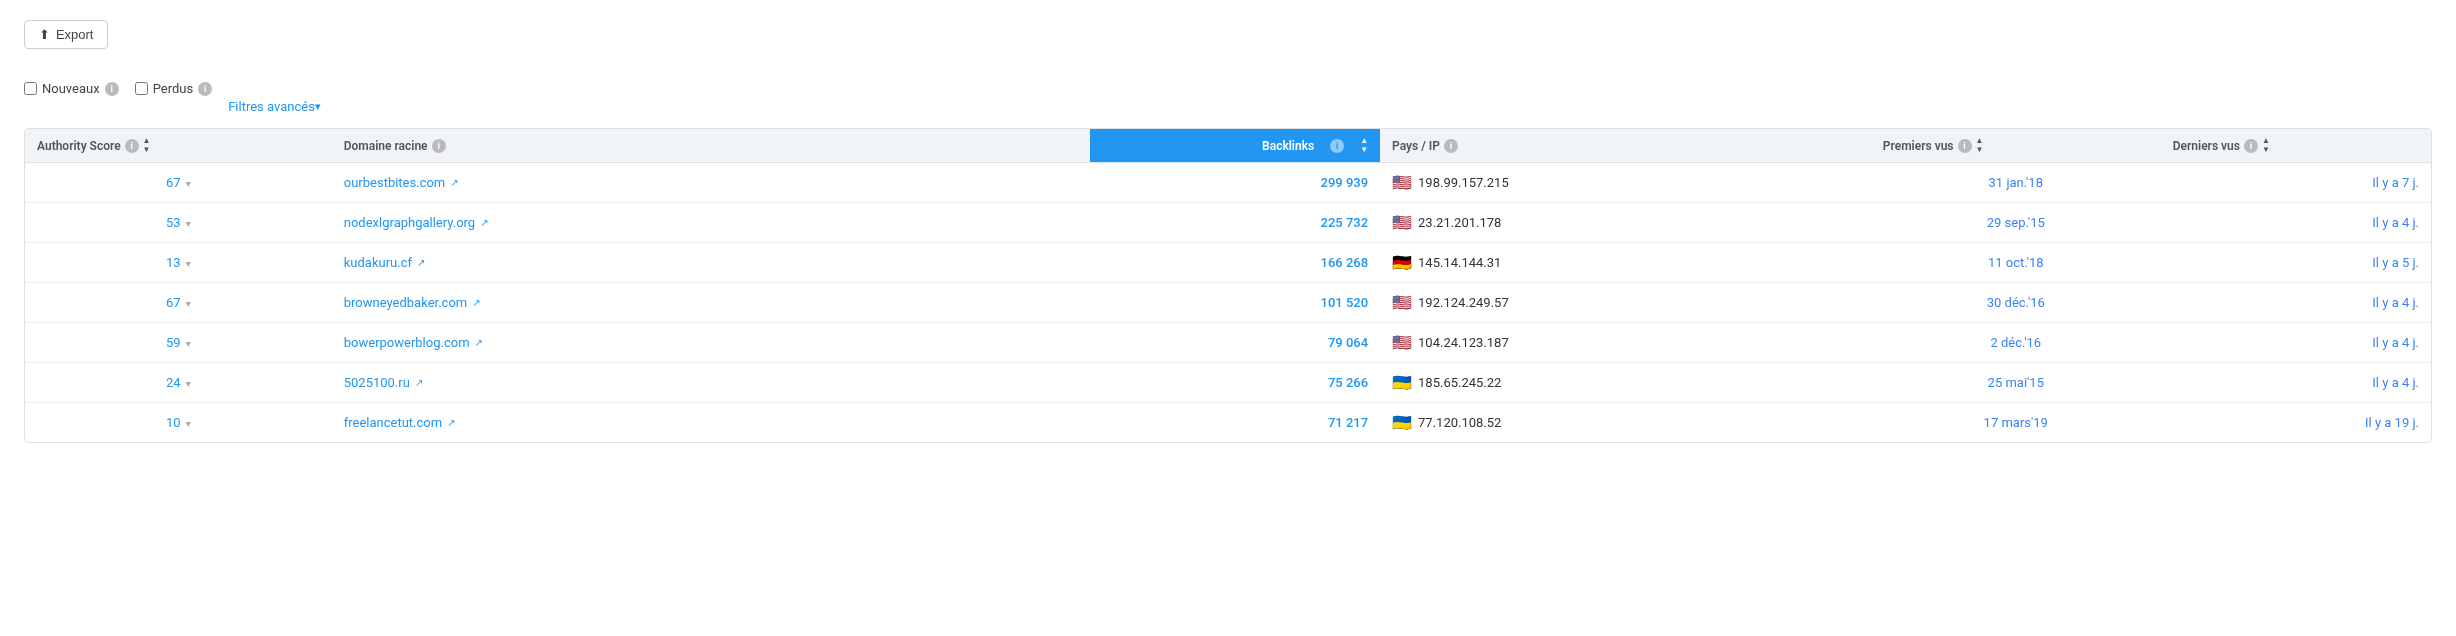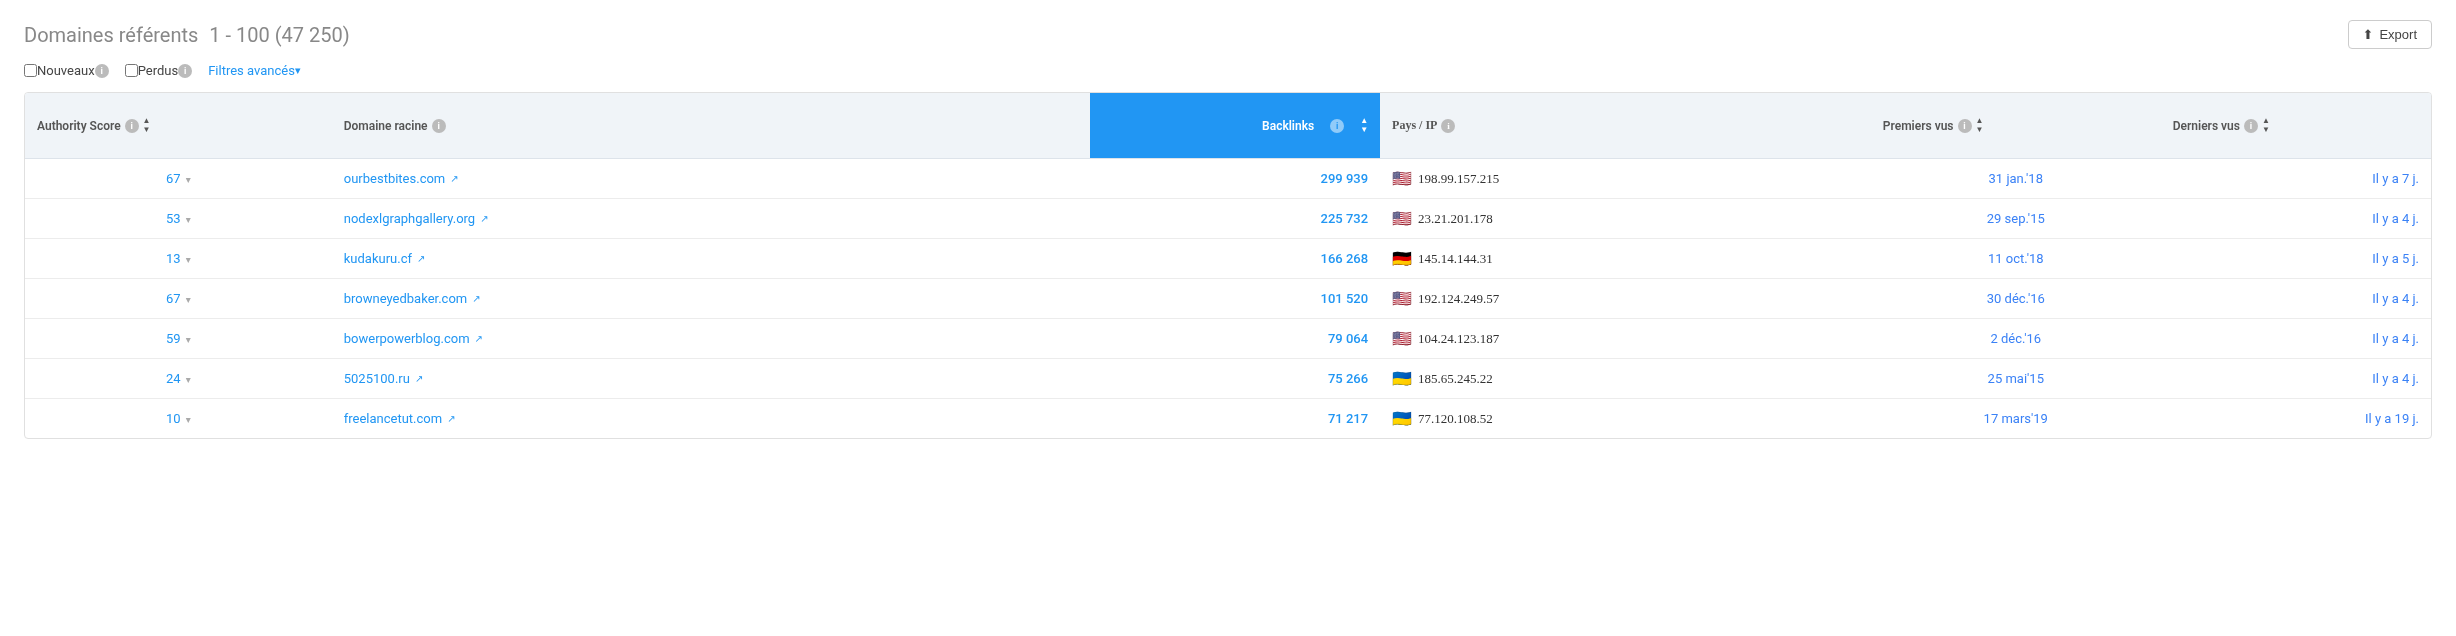--- a/index.html
+++ b/index.html
@@ -40,20 +40,21 @@
     }
     .filters-row {
       display: flex;
       align-items: center;
       gap: 16px;
       margin-bottom: 14px;
     }
     .checkbox-label {
       display: flex;
       align-items: center;
+      gap: 5px;
       font-size: 13px;
       color: #444;
       cursor: pointer;
     }
     .checkbox-label input { cursor: pointer; }
     .info-icon {
       display: inline-flex;
       align-items: center;
       justify-content: center;
       width: 14px;
@@ -64,36 +65,37 @@
       font-size: 9px;
       font-weight: bold;
       cursor: pointer;
     }
     .filter-advanced {
       display: flex;
       align-items: center;
       color: #2196f3;
       cursor: pointer;
       font-size: 13px;
+      margin-top: 36px;
     }
     .table-wrap {
       width: 100%;
       border: 1px solid #e0e0e0;
       border-radius: 4px;
       overflow: hidden;
     }
     table {
       width: 100%;
       border-collapse: collapse;
     }
     thead tr {
       background: #f0f4f8;
     }
     thead th {
-      padding: 24px 12px;
+      padding: 8px 12px;
       text-align: left;
       font-weight: 600;
       font-size: 12px;
       color: #555;
       border-bottom: 1px solid #dde3ea;
       white-space: nowrap;
     }
     thead th.active {
       background: #2196f3;
       color: #fff;
@@ -156,32 +158,28 @@
     .flag {
       font-size: 16px;
     }
     .date-cell {
       color: #3b82f6;
       white-space: nowrap;
     }
     .col-authority { width: 130px; text-align: center; }
     .col-domain { width: 340px; }
     .col-backlinks { width: 130px; text-align: right; }
-    .col-country { width: 220px; font-family: Liberation Serif, serif; }
+    .col-country { width: 220px; }
     .col-first { width: 130px; text-align: center; }
     .col-last { width: 120px; text-align: right; }
   </style>
 </head>
 <body>
 
 <div class="page-header">
-  <h1 class="page-title">
-    <span>Domaines référents</span>
-    &nbsp;<span>1 - 100 (47 250)</span>
-  </h1>
   <button class="export-btn">
     <span style="font-size:13px;">⬆</span>
     <span>Export</span>
   </button>
 </div>
 
 <div class="filters-row">
   <label class="checkbox-label">
     <input type="checkbox" style="">
     <span>Nouveaux</span>

